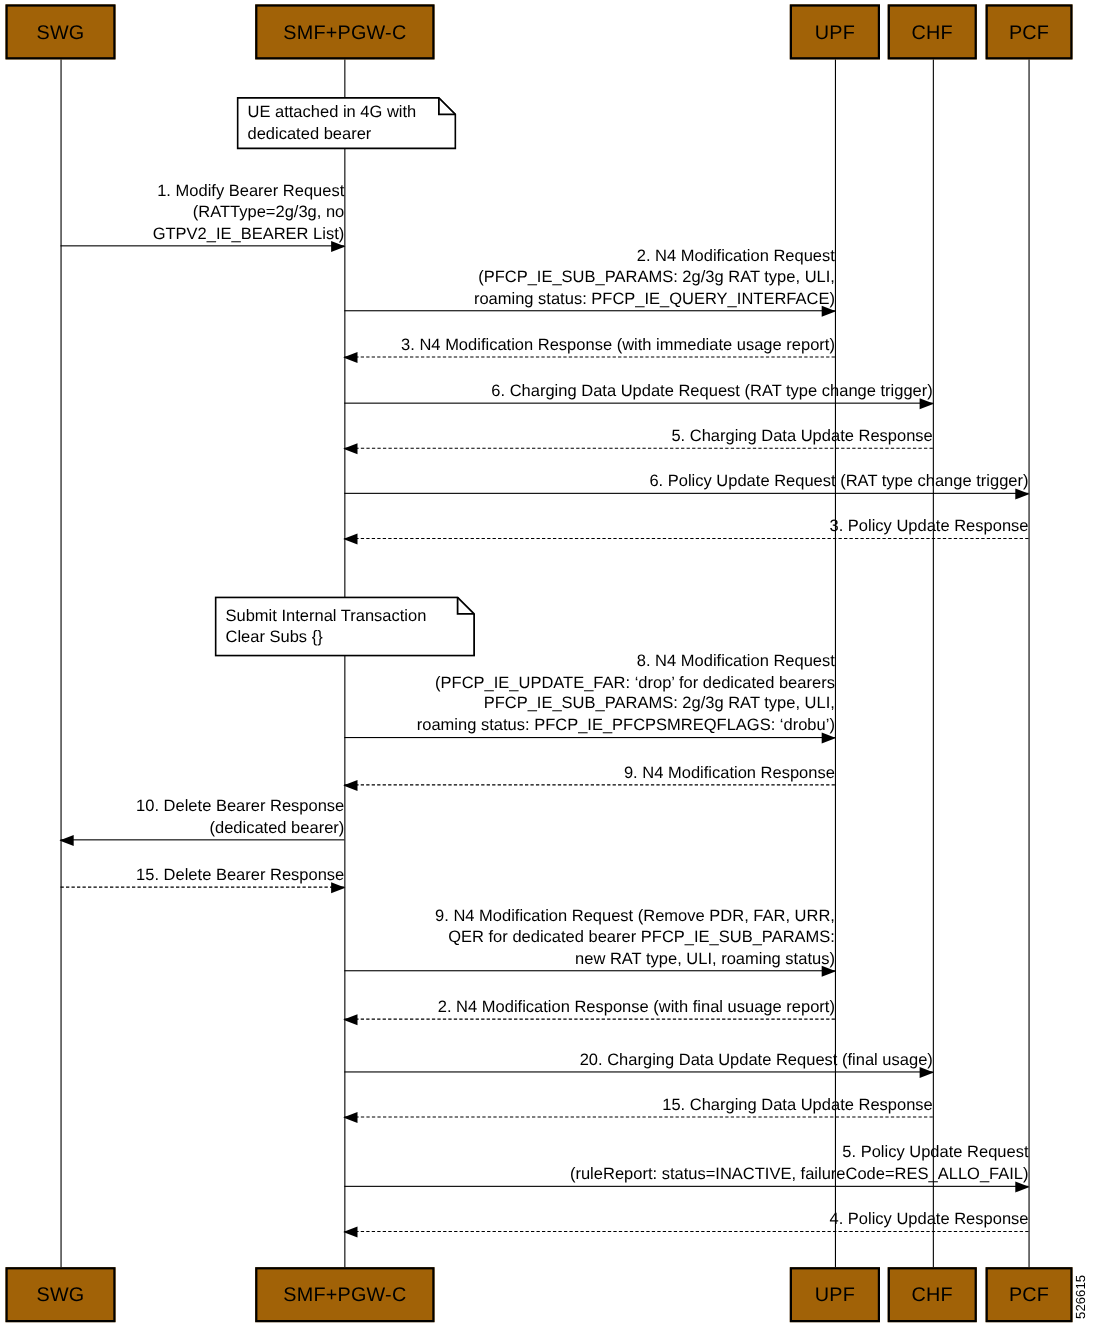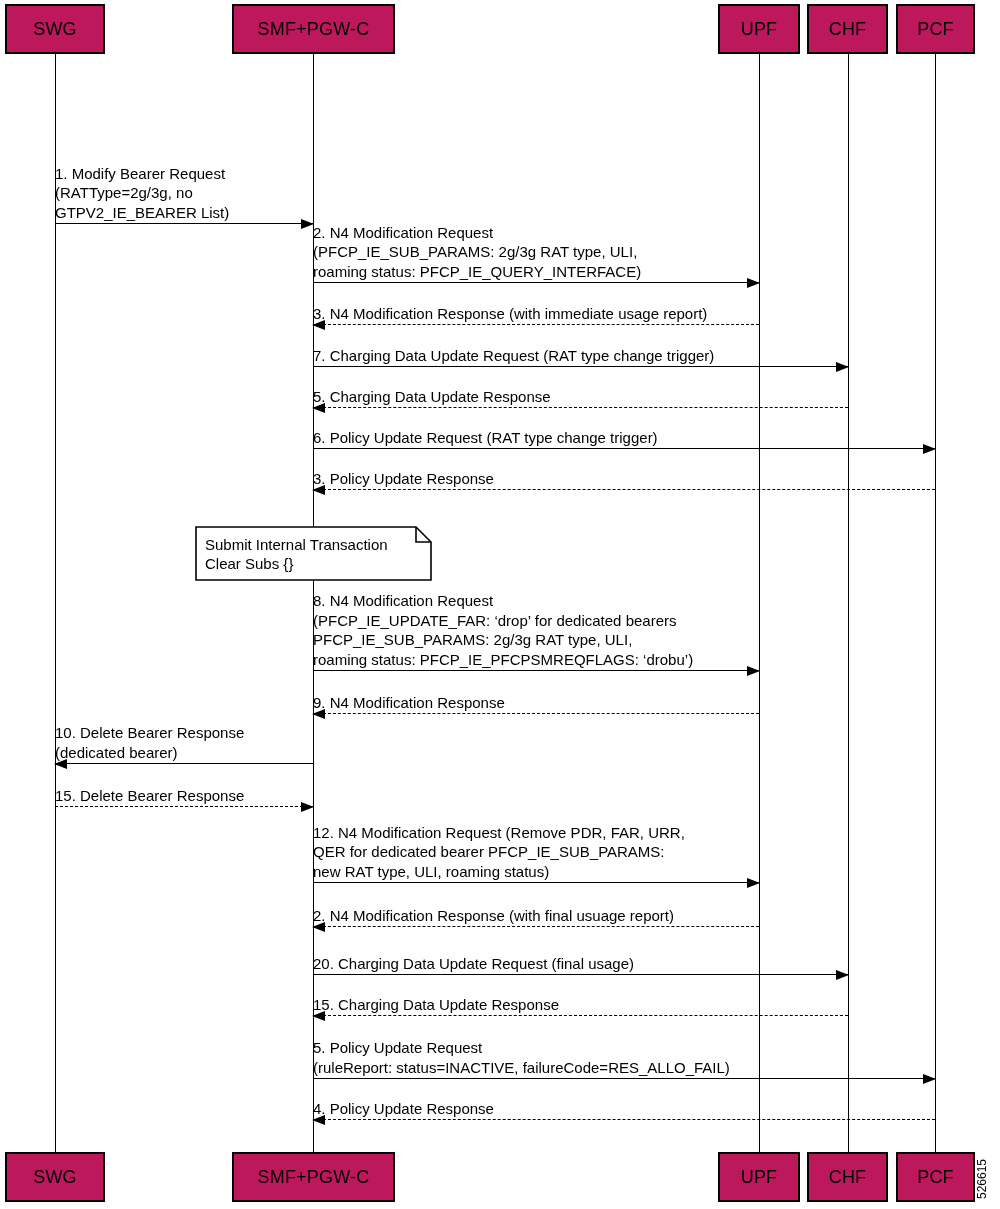--- a/index.html
+++ b/index.html
@@ -1,30 +1,30 @@
 <!DOCTYPE html>
 <html><head>
 <meta charset="utf-8">
 <style>
   * { margin:0; padding:0; box-sizing:border-box; }
   html,body { background:#fff; }
   body { font-family:"Liberation Sans", sans-serif; color:#000; }
   .canvas { position:relative; width:1000px; height:1209px; background:#fff; overflow:hidden; }
 
   .actor {
-    position:absolute; height:50px; background:#be185d;
+    position:absolute; height:50px; background:#a16207;
     border:2px solid #000; display:flex; align-items:center; justify-content:center;
     font-size:18px; letter-spacing:0.2px;
   }
 
   .lifeline { position:absolute; width:0; border-left:1.6px solid #000; top:54px; height:1098px; }
 
   .msg { position:absolute; }
   .msg .lbl {
-    position:absolute; left:0; right:0; bottom:3px; text-align:left;
+    position:absolute; left:0; right:0; bottom:3px; text-align:right;
     white-space:pre-line; font-size:15px; line-height:19.5px;
   }
   .msg .ln { position:absolute; left:0; right:0; top:-1.6px; border-top:1.6px solid #000; }
   .msg.dashed .ln { border-top-style:dashed; }
   .msg .head {
     position:absolute; width:0; height:0; top:-6px;
     border-top:5px solid transparent; border-bottom:5px solid transparent;
   }
   .msg.to-right .head { right:-1px; border-left:13px solid #000; }
   .msg.to-left  .head { left:-1px;  border-right:13px solid #000; }
@@ -77,20 +77,28 @@
   <div class="actor" style="left:718px;top:1152px;width:82px;">
       <span>UPF</span>
     </div>
   <div class="actor" style="left:807px;top:1152px;width:81px;">
       <span>CHF</span>
     </div>
   <div class="actor" style="left:896px;top:1152px;width:79px;">
       <span>PCF</span>
     </div>
 
+  <div class="note" style="left:215px;top:88px;width:200px;height:48px;">
+    <svg width="200" height="48" viewBox="0 0 200 48">
+      <polygon points="1,1 184,1 199,16 199,47 1,47" fill="#ffffff" stroke="#000000" stroke-width="1.6"></polygon>
+      <polyline points="184,1 184,16 199,16" fill="none" stroke="#000000" stroke-width="1.6"></polyline>
+    </svg>
+    <div class="ntext">UE attached in 4G with
+dedicated bearer</div>
+  </div>
 
   <div class="msg solid to-right" style="left:55px;top:225px;width:258px;">
     <div class="lbl">1. Modify Bearer Request
 (RATType=2g/3g, no
 GTPV2_IE_BEARER List)</div>
     <div class="ln"></div>
     <div class="head"></div>
   </div>
 
   <div class="msg solid to-right" style="left:313px;top:284px;width:446px;">
@@ -101,21 +109,21 @@
     <div class="head"></div>
   </div>
 
   <div class="msg dashed to-left" style="left:313px;top:326px;width:446px;">
     <div class="lbl">3. N4 Modification Response (with immediate usage report)</div>
     <div class="ln"></div>
     <div class="head"></div>
   </div>
 
   <div class="msg solid to-right" style="left:313px;top:368px;width:535px;">
-    <div class="lbl">7. Charging Data Update Request (RAT type change trigger)</div>
+    <div class="lbl">6. Charging Data Update Request (RAT type change trigger)</div>
     <div class="ln"></div>
     <div class="head"></div>
   </div>
 
   <div class="msg dashed to-left" style="left:313px;top:409px;width:535px;">
     <div class="lbl">5. Charging Data Update Response</div>
     <div class="ln"></div>
     <div class="head"></div>
   </div>
 
@@ -124,21 +132,21 @@
     <div class="ln"></div>
     <div class="head"></div>
   </div>
 
   <div class="msg dashed to-left" style="left:313px;top:491px;width:622px;">
     <div class="lbl">3. Policy Update Response</div>
     <div class="ln"></div>
     <div class="head"></div>
   </div>
 
-  <div class="note" style="left:195px;top:526px;width:237px;height:55px;">
+  <div class="note" style="left:195px;top:542px;width:237px;height:55px;">
     <svg width="237" height="55" viewBox="0 0 237 55">
       <polygon points="1,1 221,1 236,16 236,54 1,54" fill="#ffffff" stroke="#000000" stroke-width="1.6"></polygon>
       <polyline points="221,1 221,16 236,16" fill="none" stroke="#000000" stroke-width="1.6"></polyline>
     </svg>
     <div class="ntext">Submit Internal Transaction
 Clear Subs {}</div>
   </div>
 
   <div class="msg solid to-right" style="left:313px;top:672px;width:446px;">
     <div class="lbl">8. N4 Modification Request
@@ -162,21 +170,21 @@
     <div class="head"></div>
   </div>
 
   <div class="msg dashed to-right" style="left:55px;top:808px;width:258px;">
     <div class="lbl">15. Delete Bearer Response</div>
     <div class="ln"></div>
     <div class="head"></div>
   </div>
 
   <div class="msg solid to-right" style="left:313px;top:884px;width:446px;">
-    <div class="lbl">12. N4 Modification Request (Remove PDR, FAR, URR,
+    <div class="lbl">9. N4 Modification Request (Remove PDR, FAR, URR,
 QER for dedicated bearer PFCP_IE_SUB_PARAMS:
 new RAT type, ULI, roaming status)</div>
     <div class="ln"></div>
     <div class="head"></div>
   </div>
 
   <div class="msg dashed to-left" style="left:313px;top:928px;width:446px;">
     <div class="lbl">2. N4 Modification Response (with final usuage report)</div>
     <div class="ln"></div>
     <div class="head"></div>

